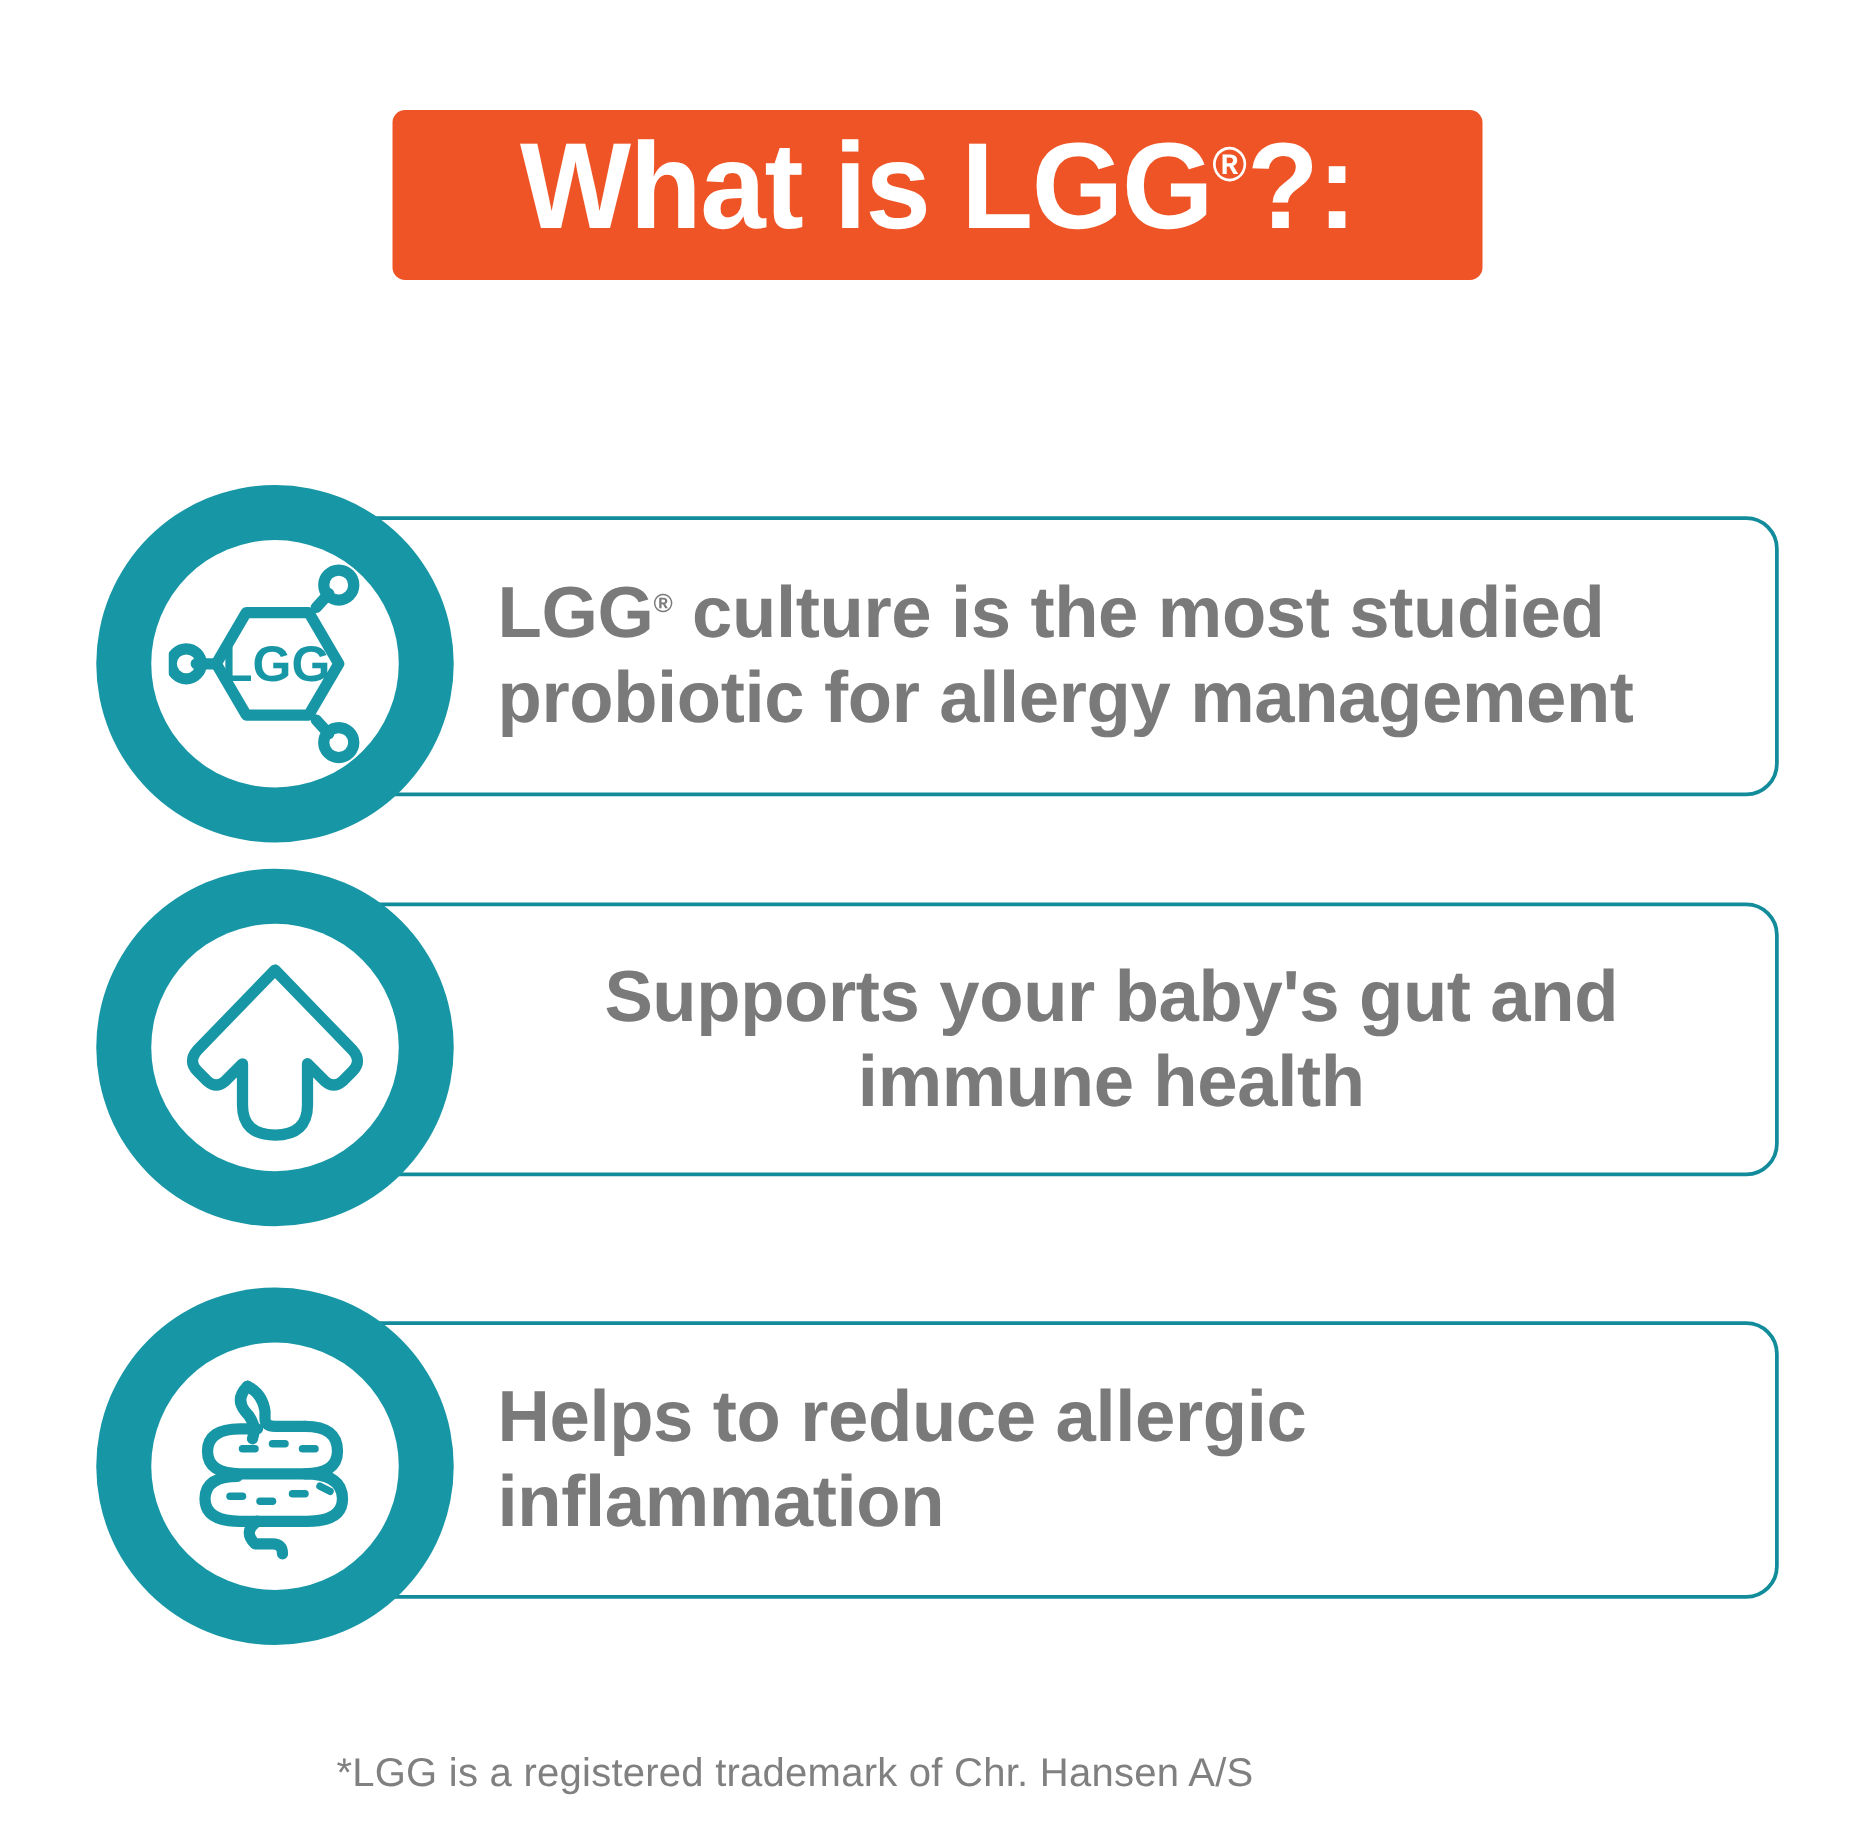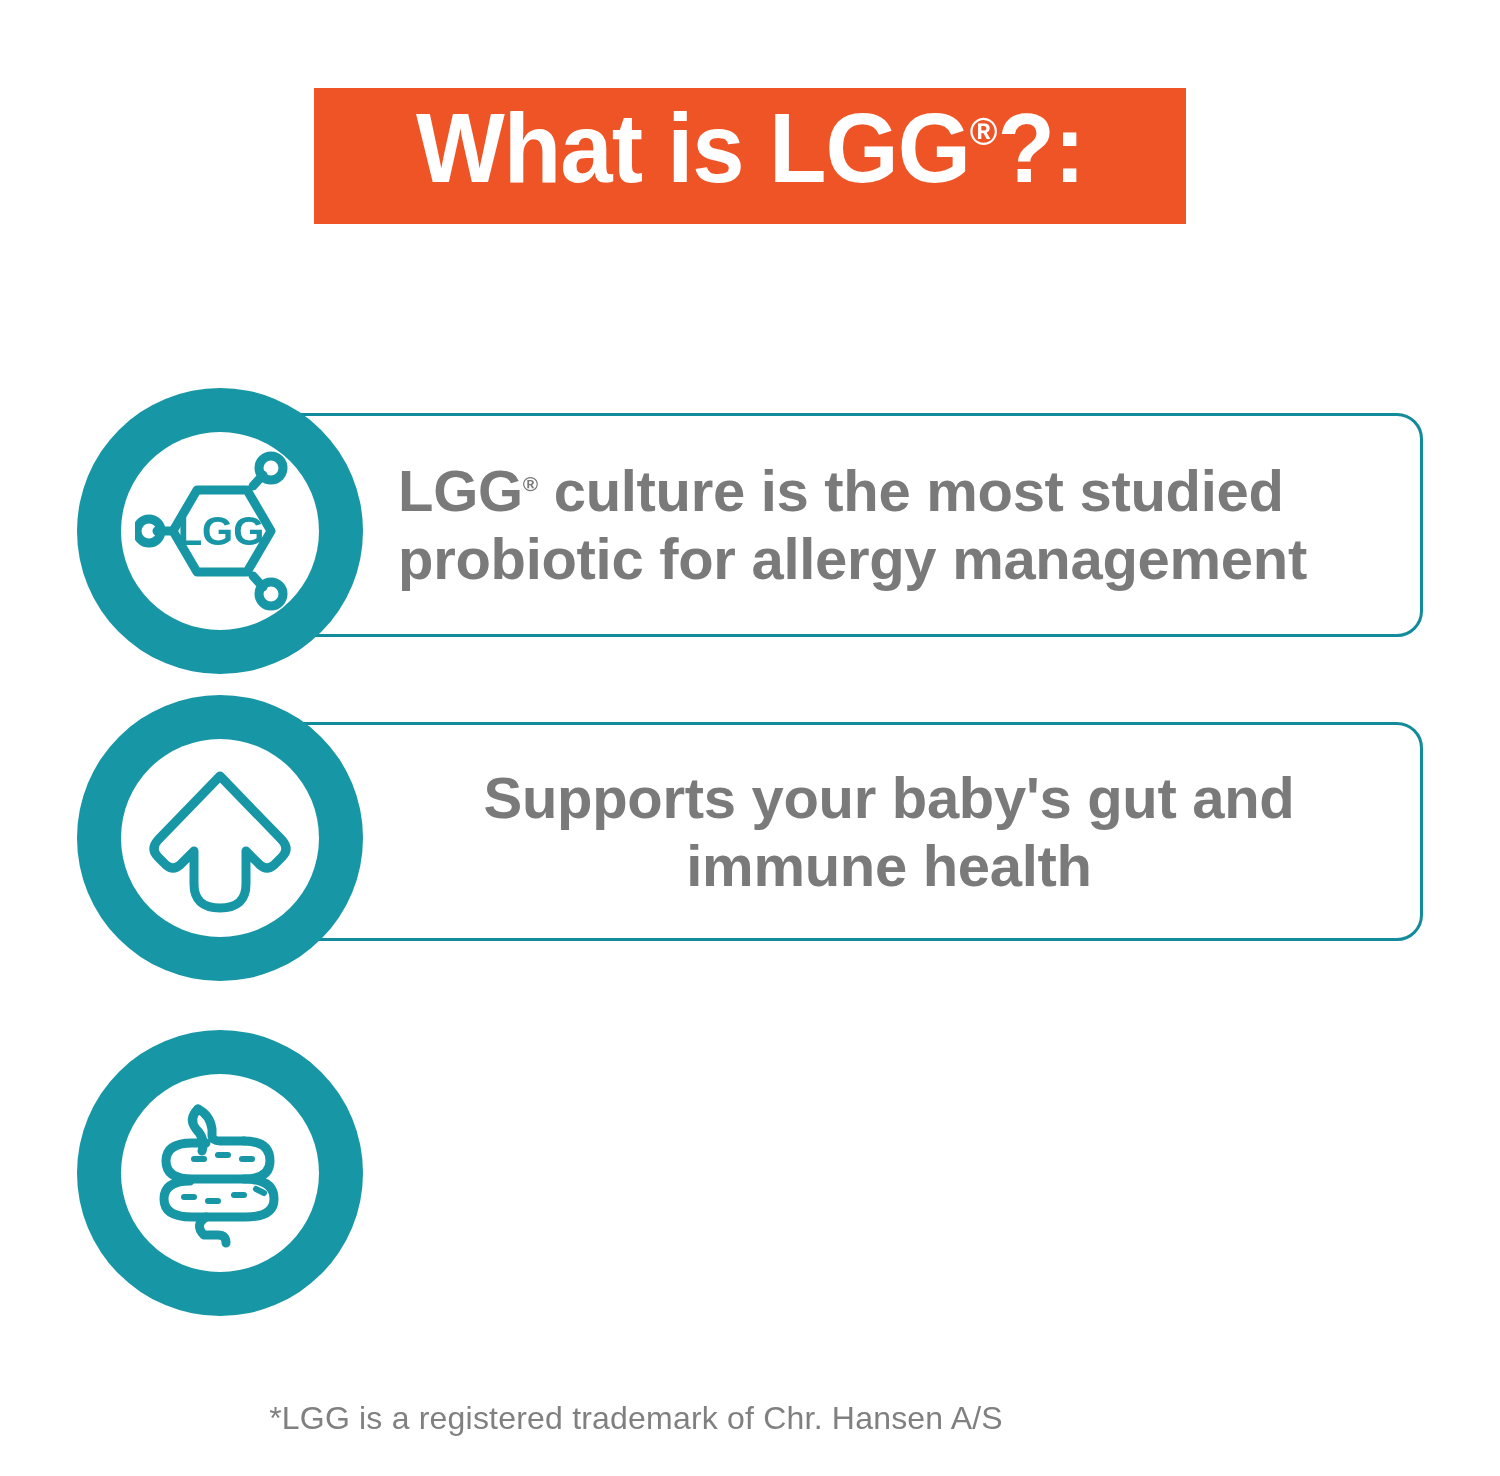--- a/index.html
+++ b/index.html
@@ -17,21 +17,21 @@
   }
 
   
   #title-banner {
     position: absolute;
     left: 314px;
     top: 88px;
     width: 872px;
     height: 136px;
     background: #EF5426;
-    border-radius: 0;
+    border-radius: 10px;
     display: flex;
     align-items: center;
     justify-content: center;
     box-sizing: border-box;
     padding-bottom: 16px;
   }
   #title-text {
     color: #ffffff;
     font-family: "Liberation Sans Narrow", "Liberation Sans", sans-serif;
     font-weight: bold;
@@ -176,20 +176,23 @@
                  Q54 150 54 126
                  L54 93
                  L40 107 Q33 113 26 107
                  L18 99 Q10 91 18 82 Z" fill="none" stroke="#1796A5" stroke-width="9" stroke-linejoin="round" stroke-linecap="round"></path>
       </svg>
     </div>
   </div>
 </div>
 
 <div class="row row-3">
+  <div class="card">
+    <div class="card-text"><span>Helps to reduce allergic inflammation</span></div>
+  </div>
 
   <div class="icon-circle">
     <div class="icon-inner">
       <svg width="168" height="168" viewBox="0 0 168 168" aria-hidden="true">
         <g fill="none" stroke="#1796A5" stroke-width="9" stroke-linecap="round" stroke-linejoin="round">
 
           <path d="M62 20
                    Q52 30 60 40
                    Q70 50 66 62"></path>
           <path d="M62 20

